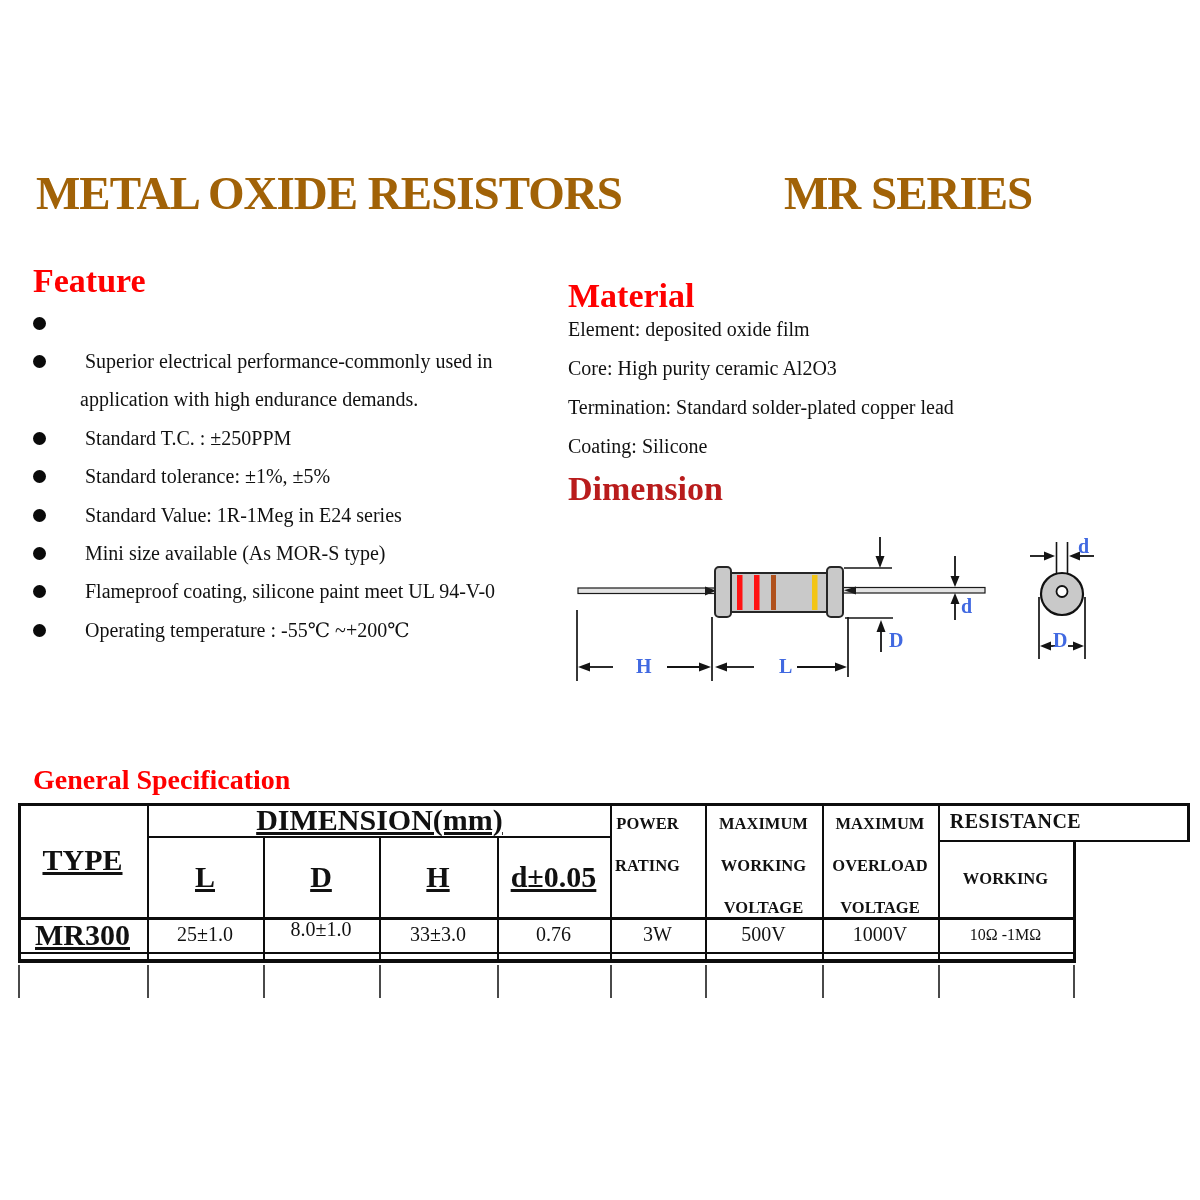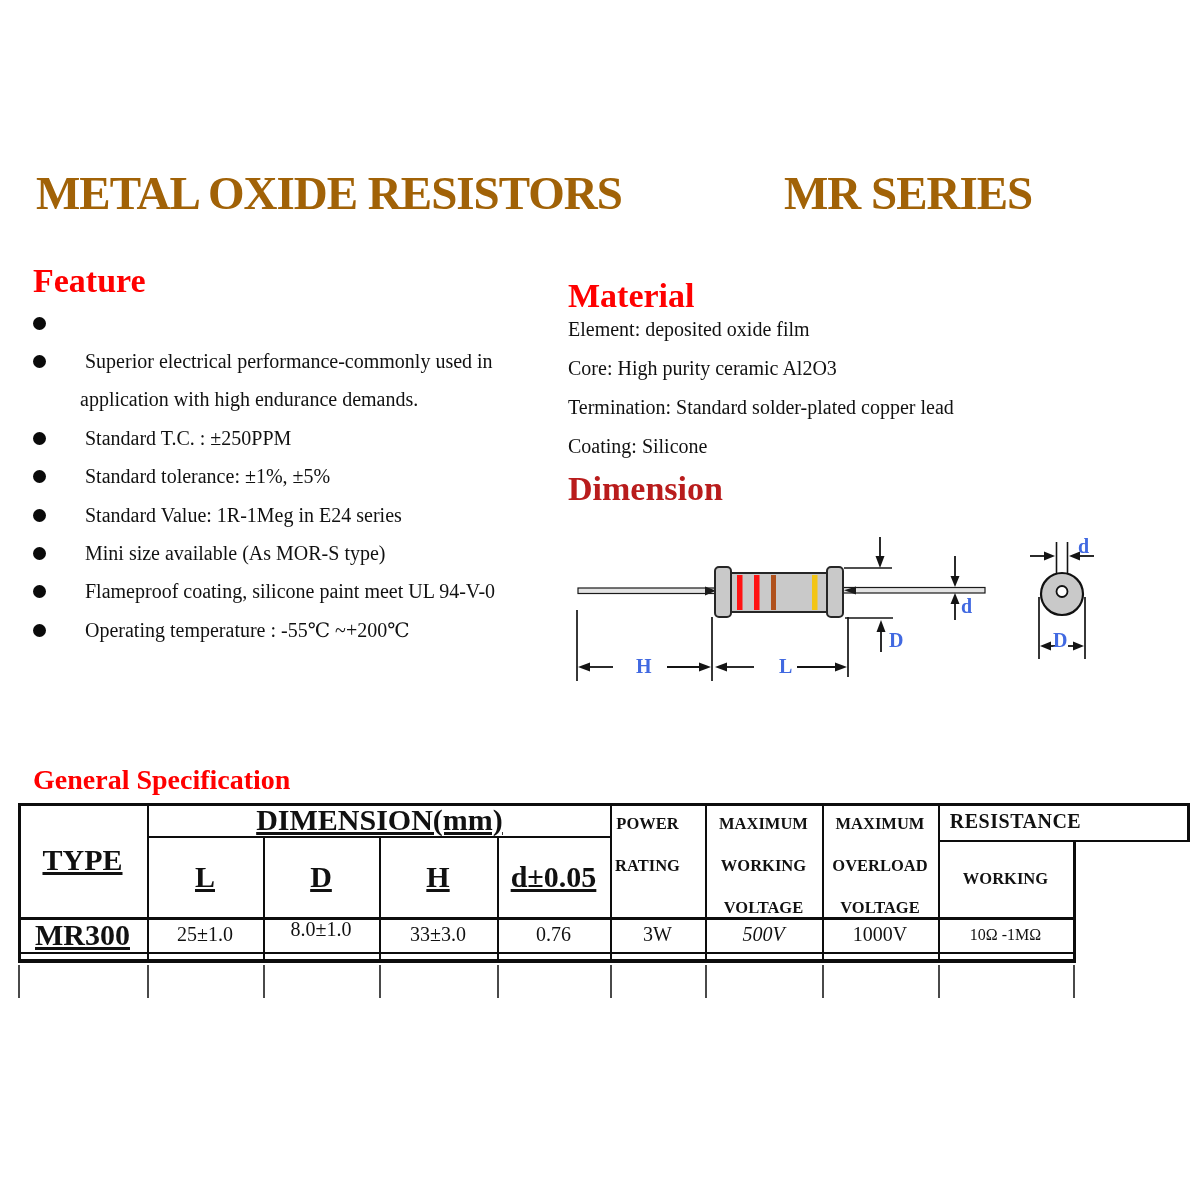--- a/index.html
+++ b/index.html
@@ -178,21 +178,21 @@
     </div>
     <div class="cell res-head" style="left:908px;top:803px;width:215px;height:37px;">RESISTANCE</div>
     <div class="cell small-bold" style="left:938px;top:840px;width:135px;height:77px;">WORKING</div>
 
     <div class="cell bold" style="left:18px;top:917px;width:129px;height:35px;">MR300</div>
     <div class="cell data" style="left:147px;top:917px;width:116px;height:35px;">25±1.0</div>
     <div class="cell data" style="left:263px;top:917px;width:116px;height:24px;">8.0±1.0</div>
     <div class="cell data" style="left:379px;top:917px;width:118px;height:35px;">33±3.0</div>
     <div class="cell data" style="left:497px;top:917px;width:113px;height:35px;">0.76</div>
     <div class="cell data" style="left:610px;top:917px;width:95px;height:35px;">3W</div>
-    <div class="cell data" style="left:705px;top:917px;width:117px;height:35px;font-style:italic;">500V</div>
+    <div class="cell data" style="left:705px;top:917px;width:117px;height:35px;">500V</div>
     <div class="cell data" style="left:822px;top:917px;width:116px;height:35px;">1000V</div>
     <div class="cell tiny" style="left:938px;top:917px;width:135px;height:35px;border-radius:6px;">10Ω -1MΩ</div>
 
     <div id="grid-lines">
         <div class="tline" style="left: 18px; top: 803px; width: 1172px; height: 3px;"></div>
         <div class="tline" style="left: 938px; top: 840px; width: 252px; height: 2px;"></div>
         <div class="tline" style="left: 147px; top: 836px; width: 465px; height: 2px;"></div>
         <div class="tline" style="left: 18px; top: 917px; width: 1058px; height: 2.5px;"></div>
         <div class="tline" style="left: 18px; top: 952px; width: 1058px; height: 2px;"></div>
         <div class="tline" style="left: 18px; top: 959px; width: 1058px; height: 4px;"></div>

